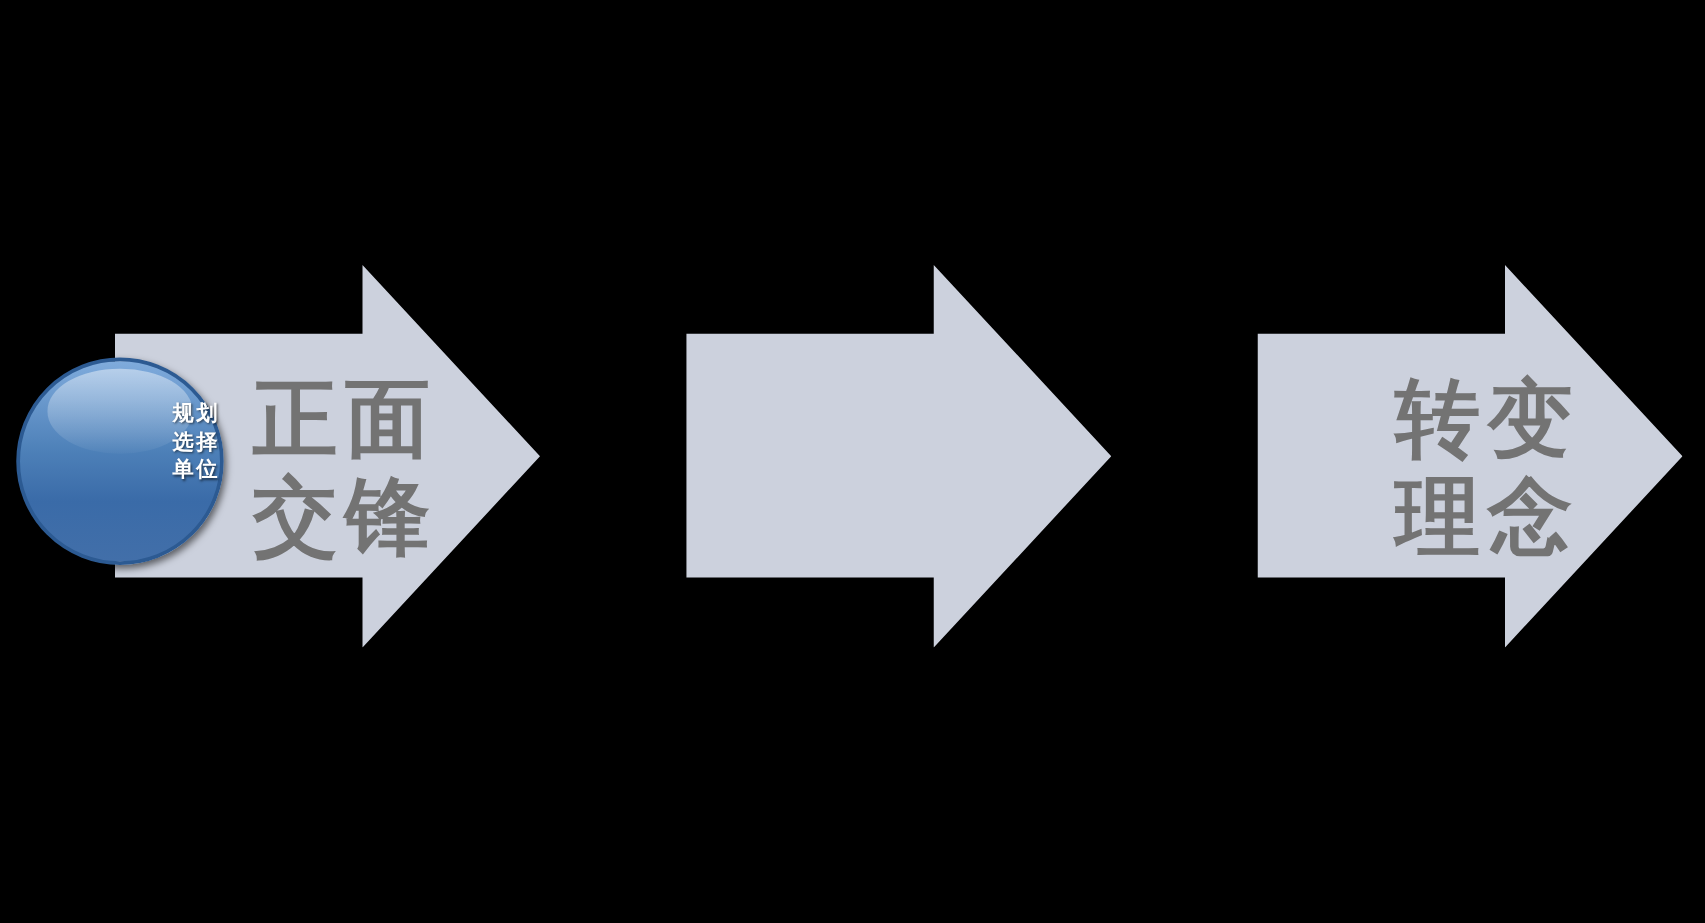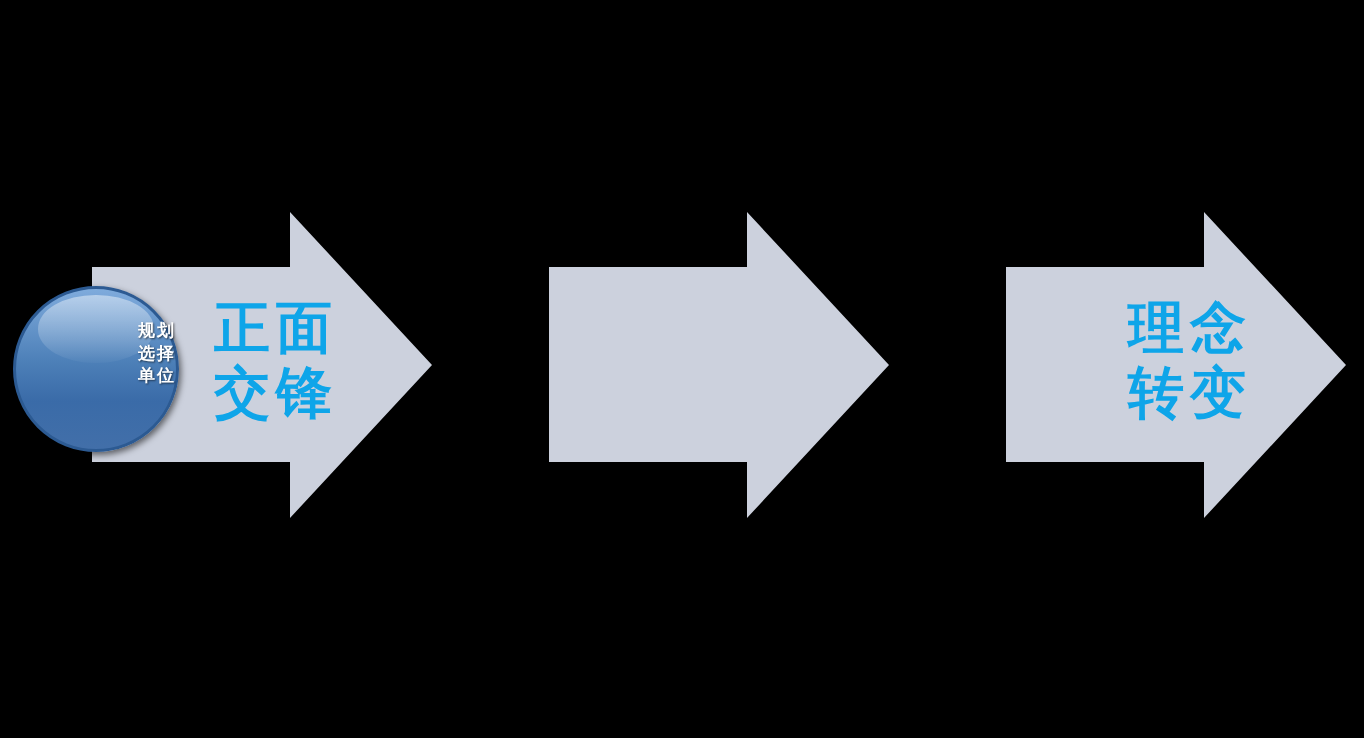--- a/index.html
+++ b/index.html
@@ -27,23 +27,23 @@
     width: 340px;
     height: 306px;
     display: block;
   }
   .label {
     position: absolute;
     left: 130px;
     top: 84px;
     width: 260px;
     text-align: center;
-    font-size: 56px;
+    font-size: 68px;
     font-weight: bold;
-    color: #0ea5e9;
+    color: #737373;
     line-height: 1.16;
     letter-spacing: 6px;
     text-indent: 6px;
     white-space: nowrap;
   }
   .circle {
     position: absolute;
     left: 0;
     top: 74px;
     width: 160px;
@@ -103,16 +103,16 @@
   <svg class="arrow-svg" viewBox="0 0 340 306" aria-hidden="true">
     <polygon points="0,55 198,55 198,0 340,153 198,306 198,250 0,250" fill="#ccd1dd"></polygon>
   </svg>
 </div>
 
 <div class="unit" style="left:927px">
   <svg class="arrow-svg" viewBox="0 0 340 306" aria-hidden="true">
     <polygon points="0,55 198,55 198,0 340,153 198,306 198,250 0,250" fill="#ccd1dd"></polygon>
   </svg>
   <div class="label">
+    <div>转变</div>
     <div>理念</div>
-    <div>转变</div>
   </div>
 </div>
 
 </body></html>

